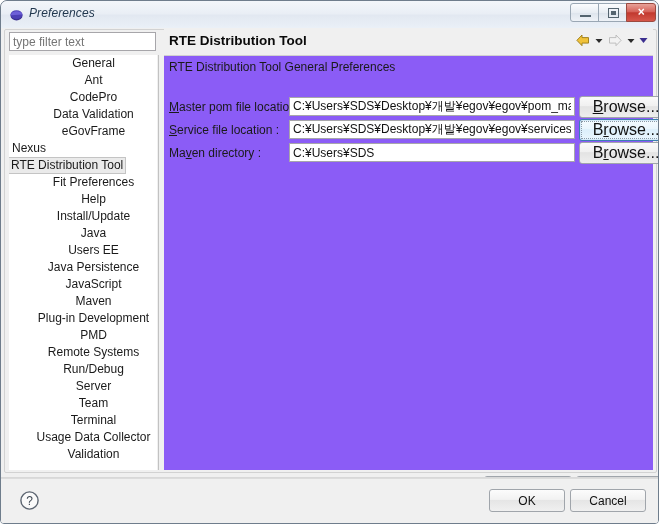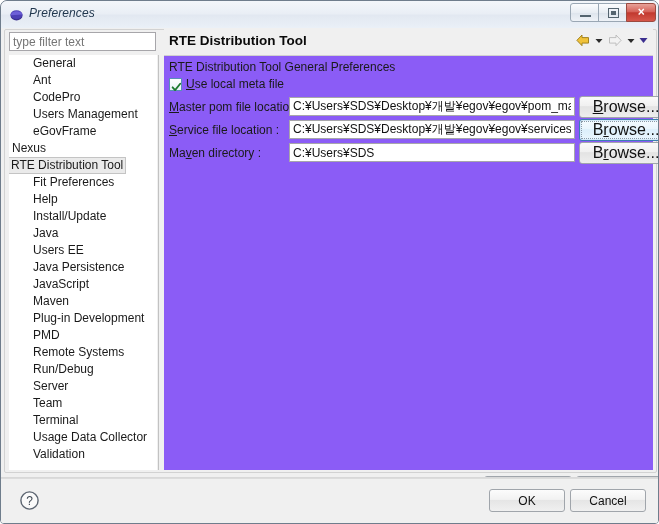--- a/index.html
+++ b/index.html
@@ -138,21 +138,21 @@
     height: 17px;
     line-height: 17px;
     font-size: 12px;
     color: #1a1a1a;
     white-space: nowrap;
   }
   .tree-item > span.lbl {
     display: inline-block;
     padding: 0 3px;
   }
-  .tree-item.lvl1 { padding-left: 21px; }
+  .tree-item.lvl1 { padding-left: 21px; text-align: center; }
   .tree-item.lvl2 { }
   .tree-item.selected > span.lbl {
     background: #eaeaea;
     border: 1px solid #c4c4c4;
     padding: 0 2px;
     margin: 0 -1px;
     line-height: 15px;
   }
 
   
@@ -393,21 +393,21 @@
   <div id="dialog-body">
 
     <div id="content-frame"></div>
 
     <input id="filter-input" type="text" placeholder="type filter text" style="">
 
     <div id="tree-panel">
         <div class="tree-item lvl1"><span class="lbl">General</span></div>
         <div class="tree-item lvl1"><span class="lbl">Ant</span></div>
         <div class="tree-item lvl1"><span class="lbl">CodePro</span></div>
-        <div class="tree-item lvl1"><span class="lbl">Users Management</span></div>
+        <div class="tree-item lvl1"><span class="lbl">Data Validation</span></div>
         <div class="tree-item lvl1"><span class="lbl">eGovFrame</span></div>
         <div class="tree-item lvl2"><span class="lbl">Nexus</span></div>
         <div class="tree-item lvl2 selected"><span class="lbl">RTE Distribution Tool</span></div>
         <div class="tree-item lvl1"><span class="lbl">Fit Preferences</span></div>
         <div class="tree-item lvl1"><span class="lbl">Help</span></div>
         <div class="tree-item lvl1"><span class="lbl">Install/Update</span></div>
         <div class="tree-item lvl1"><span class="lbl">Java</span></div>
         <div class="tree-item lvl1"><span class="lbl">Users EE</span></div>
         <div class="tree-item lvl1"><span class="lbl">Java Persistence</span></div>
         <div class="tree-item lvl1"><span class="lbl">JavaScript</span></div>
@@ -453,30 +453,20 @@
               <path d="M0.5,1 L8.5,1 L4.5,6 Z" fill="#3b2f8f"></path>
             </svg>
         </span>
       </div>
     </div>
 
     <div id="content-area">
 
       <span id="section-label">RTE Distribution Tool General Preferences</span>
 
-      <div id="checkbox-row">
-        <span class="cbox">
-          <span class="tick">
-            <svg width="11" height="11" viewBox="0 0 11 11">
-              <path d="M1.6,5.3 L4.1,8.1 L9.2,1.8" fill="none" stroke="#1d7a2e" stroke-width="1.8" stroke-linecap="round" stroke-linejoin="round"></path>
-            </svg>
-          </span>
-        </span>
-        <span id="checkbox-label"><span class="mn">U</span>se local meta file</span>
-      </div>
 
       <div id="field-rows">
           <div class="field-row" style="top: 41px; width: 483px;">
             <span class="field-label"><span class="mn">M</span>aster pom file location :</span>
             <input type="text" class="field-input" value="C:¥Users¥SDS¥Desktop¥개발¥egov¥egov¥pom_master.xml" style="">
             <button class="browse-btn">
               <span class="btn-inner"><span class="mn">B</span>rowse...</span>
             </button>
           </div>
           <div class="field-row" style="top: 64px; width: 483px;">

